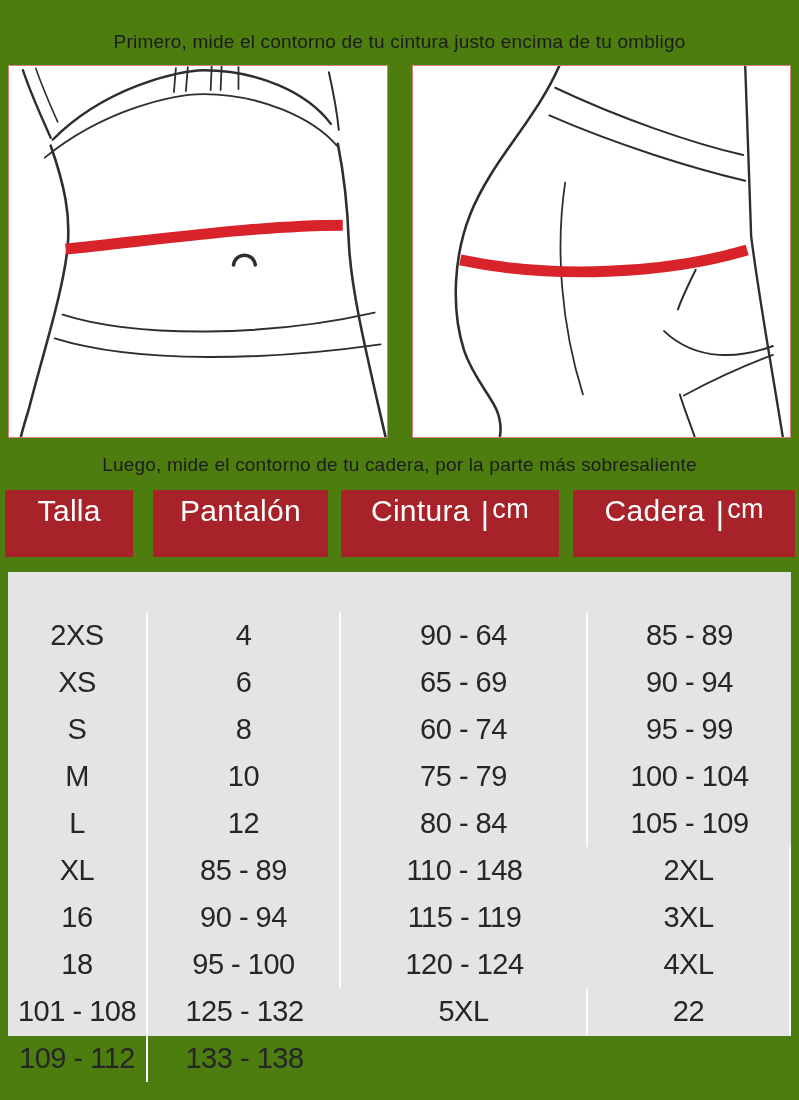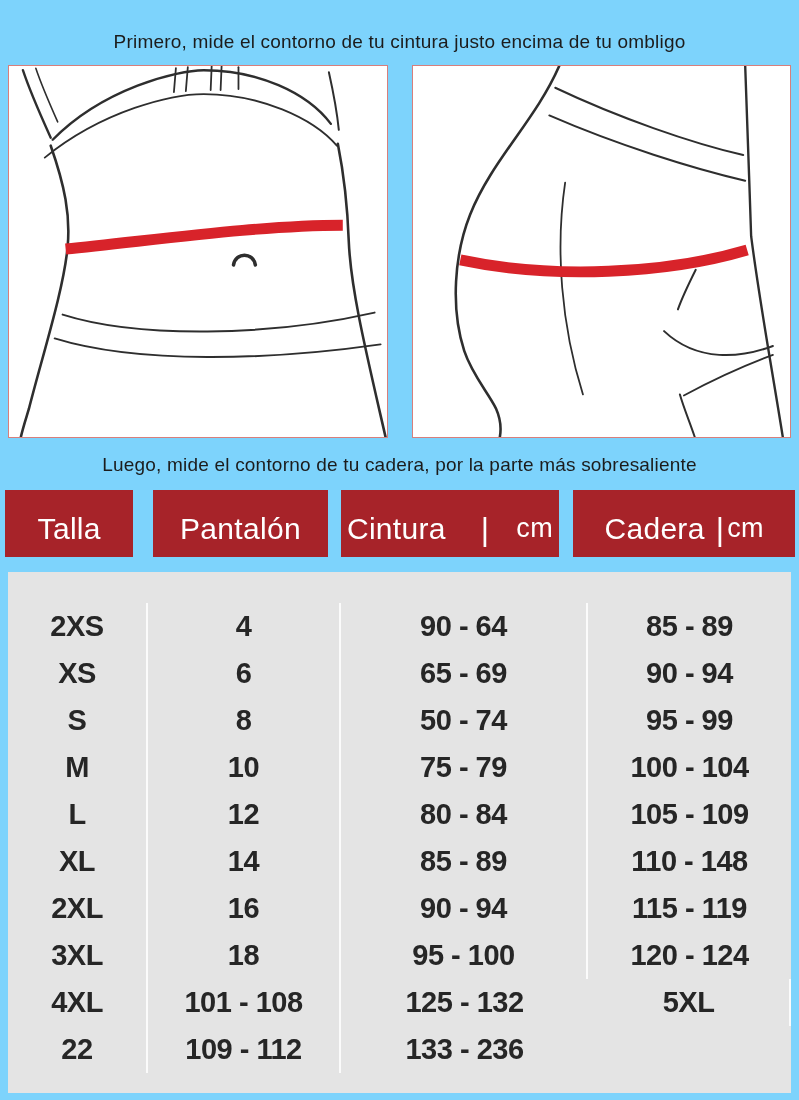--- a/index.html
+++ b/index.html
@@ -1,18 +1,18 @@
 <!DOCTYPE html>
 <html style="--accent: #a72329; --body-bg: #e4e4e4; --line: #d8232a; --fig-border: #d77f7c;"><head>
 <meta charset="utf-8">
 <style>
   * { margin: 0; padding: 0; box-sizing: border-box; }
   html, body { background: #ffffff; }
   body { font-family: "Liberation Sans", sans-serif; width: 799px; }
-  .page { width: 799px; height: 1100px; background: #7dd3fc; overflow: hidden; }
+  .page { width: 799px; height: 1100px; background: #4d7c0f; overflow: hidden; }
 
   .instruction {
     text-align: center;
     font-size: 19px;
     letter-spacing: .2px;
     color: #1c1c1c;
     font-weight: 500;
   }
   .instruction.first { padding-top: 31px; }
   .instruction.second { padding-top: 16px; }
@@ -36,43 +36,42 @@
   .table-header {
     display: flex;
     margin: 14px 4px 0 5px;
   }
   .th {
     background: var(--accent, #a72329);
     color: #ffffff;
     height: 67px;
     display: flex;
     justify-content: center;
-    align-items: center;
-    padding-top: 10px;
+    align-items: flex-start;
+    padding-top: 4px;
     font-size: 30px;
     font-weight: 300;
     letter-spacing: .3px;
   }
   .th-talla    { width: 135px; margin-right: 12px; }
   .th-pantalon { width: 183px; margin-right: 13px; margin-left: 8px; }
-  .th-cintura  { width: 230px; margin-right: 14px; gap: 24px; }
+  .th-cintura  { width: 230px; margin-right: 14px; }
   .th-cadera   { width: 233px; }
   .th .pipe { font-size: 32px; font-weight: 300; margin: 0 3px 0 11px; position: relative; top: 1px; }
   .th .unit { font-size: 27px; font-weight: 300; }
 
   .table-body {
     margin: 15px 8px 0 8px;
     background: var(--body-bg, #e4e4e4);
-    height: 521px;
+    height: 464px;
     display: grid;
     grid-template-columns: 140px 193px 247px 203px;
     grid-auto-rows: 47px;
-    padding-top: 31px;
+    padding-top: 40px;
     align-content: start;
-    font-weight: bold;
   }
   .td {
     display: flex;
     align-items: center;
     justify-content: center;
     font-size: 29px;
     color: #262626;
     letter-spacing: -0.5px;
   }
   .td.col0, .td.col1, .td.col2 { border-right: 2px solid #fbfbfb; }
@@ -162,44 +161,43 @@
       <div class="td col0">2XS</div>
       <div class="td col1">4</div>
       <div class="td col2">90 - 64</div>
       <div class="td col3">85 - 89</div>
       <div class="td col0">XS</div>
       <div class="td col1">6</div>
       <div class="td col2">65 - 69</div>
       <div class="td col3">90 - 94</div>
       <div class="td col0">S</div>
       <div class="td col1">8</div>
-      <div class="td col2">50 - 74</div>
+      <div class="td col2">60 - 74</div>
       <div class="td col3">95 - 99</div>
       <div class="td col0">M</div>
       <div class="td col1">10</div>
       <div class="td col2">75 - 79</div>
       <div class="td col3">100 - 104</div>
       <div class="td col0">L</div>
       <div class="td col1">12</div>
       <div class="td col2">80 - 84</div>
       <div class="td col3">105 - 109</div>
       <div class="td col0">XL</div>
-      <div class="td col1">14</div>
       <div class="td col2">85 - 89</div>
       <div class="td col3">110 - 148</div>
       <div class="td col0">2XL</div>
       <div class="td col1">16</div>
       <div class="td col2">90 - 94</div>
       <div class="td col3">115 - 119</div>
       <div class="td col0">3XL</div>
       <div class="td col1">18</div>
       <div class="td col2">95 - 100</div>
       <div class="td col3">120 - 124</div>
       <div class="td col0">4XL</div>
       <div class="td col2">101 - 108</div>
       <div class="td col3">125 - 132</div>
       <div class="td col0">5XL</div>
       <div class="td col1">22</div>
       <div class="td col2">109 - 112</div>
-      <div class="td col3">133 - 236</div>
+      <div class="td col3">133 - 138</div>
     </div>
 
 </div>
 
 </body></html>

